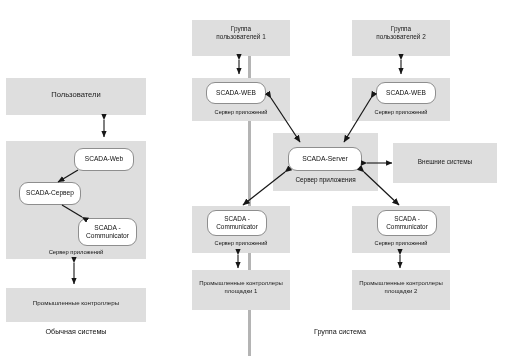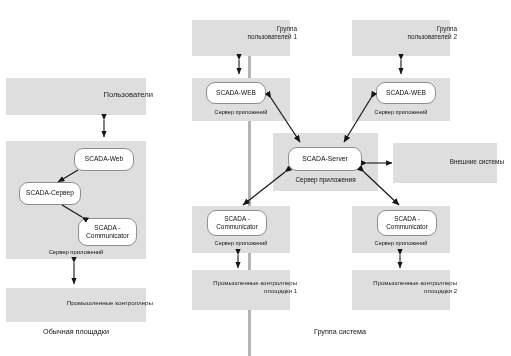--- a/index.html
+++ b/index.html
@@ -14,25 +14,24 @@
     background:#ffffff;
     overflow:hidden;
   }
   .zone{
     position:absolute;
     background:#dedede;
     box-sizing:border-box;
   }
   .zone-label{
     position:absolute;
-    text-align:right;
+    text-align:center;
     color:#1b1b1b;
     line-height:1.28;
     white-space:pre-line;
-    margin-left:7px;
   }
   .node{
     position:absolute;
     background:#ffffff;
     border:1px solid #8e8e8e;
     border-radius:9px;
     box-sizing:border-box;
     display:flex;
     align-items:center;
     justify-content:center;
@@ -79,21 +78,21 @@
   <div class="node" style="left:19px;top:182px;width:62px;height:23px;font-size:6.6px;">SCADA-Сервер</div>
 
   <div class="node" style="left:78px;top:218px;width:59px;height:28px;font-size:6.6px;">SCADA -
 Communicator</div>
 
   <div class="caption" style="left:6px;top:249px;width:140px;font-size:5.8px;">Сервер приложений</div>
 
   <div class="zone" style="left:6px;top:288px;width:140px;height:34px;"></div>
   <div class="zone-label" style="left:6px;top:299px;width:140px;font-size:6.2px;">Промышленные контроллеры</div>
 
-  <div class="sys-caption" style="left:6px;top:327px;width:140px;font-size:7.2px;">Обычная площадки</div>
+  <div class="sys-caption" style="left:6px;top:327px;width:140px;font-size:7.2px;">Обычная системы</div>
 
   <div class="spine" style="left:248px;top:56px;height:197px;"></div>
   <div class="spine" style="left:248px;top:253px;height:103px;"></div>
 
   <div class="zone" style="left:192px;top:20px;width:98px;height:36px;"></div>
   <div class="zone-label" style="left:192px;top:25px;width:98px;font-size:6.4px;">Группа
 пользователей 1</div>
 
   <div class="zone" style="left:352px;top:20px;width:98px;height:36px;"></div>
   <div class="zone-label" style="left:352px;top:25px;width:98px;font-size:6.4px;">Группа

